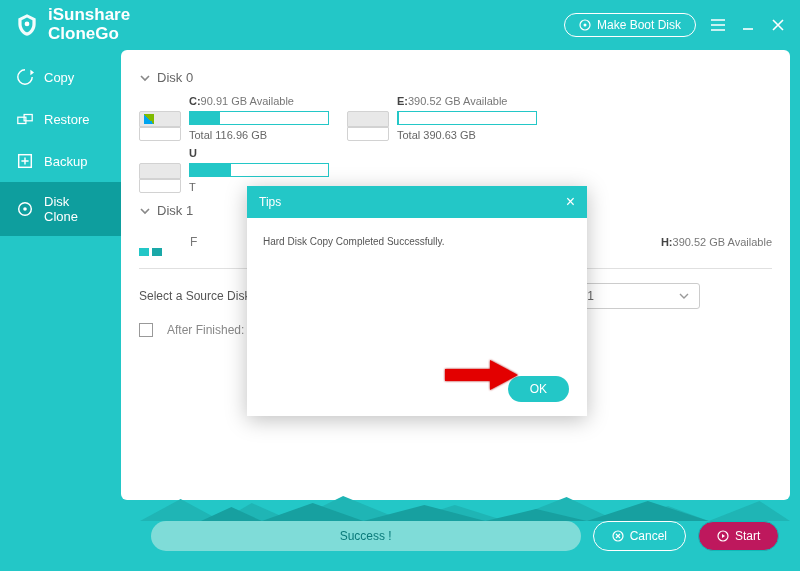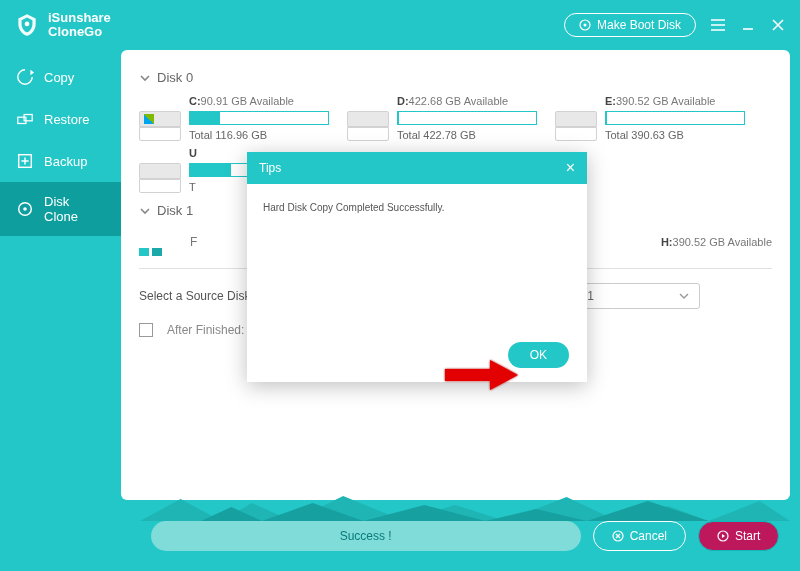--- a/index.html
+++ b/index.html
@@ -1,20 +1,20 @@
 <!DOCTYPE html>
 <html><head>
 <meta charset="utf-8">
 <style>
 *{box-sizing:border-box;margin:0;padding:0;font-family:"Segoe UI",Arial,sans-serif}
 body{width:800px;height:571px;overflow:hidden;background:#23c7c7;position:relative}
 .titlebar{height:50px;display:flex;align-items:center;padding:0 14px;color:#fff}
 .logo{display:flex;align-items:center;gap:8px}
 .logo-icon{width:26px;height:26px}
-.logo-text{font-size:13px;line-height:1.1;font-weight:600}
+.logo-text{font-size:17px;line-height:1.1;font-weight:600}
 .tb-right{margin-left:auto;display:flex;align-items:center;gap:14px}
 .boot-btn{border:1.5px solid #fff;border-radius:16px;padding:4px 14px;display:flex;align-items:center;gap:6px;font-size:12px;cursor:pointer}
 .tb-icon{width:16px;height:16px;cursor:pointer;display:flex;align-items:center;justify-content:center}
 .main{display:flex;height:450px}
 .sidebar{width:121px;padding-top:6px}
 .side-item{display:flex;align-items:center;gap:10px;padding:12px 16px;color:#fff;font-size:13px;cursor:pointer}
 .side-item.active{background:#0e9e9e}
 .side-icon{width:18px;height:18px;flex-shrink:0}
 .content{flex:1;background:#fff;border-radius:6px;margin:0 10px 0 0;padding:14px 18px;position:relative;overflow:hidden}
 .disk-head{display:flex;align-items:center;gap:6px;color:#666;font-size:13px;margin:6px 0 10px}
@@ -39,21 +39,21 @@
 .afterfin{display:flex;align-items:center;gap:14px;margin-top:14px;font-size:12px;color:#888}
 .cb{width:14px;height:14px;border:1px solid #999;display:inline-block}
 .rb{display:flex;align-items:center;gap:4px}
 .rbc{width:12px;height:12px;border:1px solid #888;border-radius:50%;display:inline-flex;align-items:center;justify-content:center}
 .rbc::after{content:"";width:6px;height:6px;background:#888;border-radius:50%}
 .footer{height:71px;position:relative;display:flex;align-items:center;justify-content:center;padding:16px 18px;gap:12px}
 .mountains{position:absolute;bottom:50px;left:140px;right:10px;height:30px;overflow:hidden;pointer-events:none}
 .progress-btn{flex:1;max-width:430px;height:30px;background:#7fdcd8;border-radius:15px;display:flex;align-items:center;justify-content:center;color:#0a7a7a;font-size:12px;cursor:pointer;margin-left:130px}
 .foot-btn{height:30px;border:1.5px solid #fff;border-radius:15px;padding:0 18px;display:flex;align-items:center;gap:6px;color:#fff;font-size:12px;cursor:pointer}
 .foot-btn.primary{background:#be185d;border-color:#0fb8b8}
-.modal{position:absolute;left:247px;top:152px;width:340px;height:230px;background:#fff;box-shadow:0 4px 20px rgba(0,0,0,.25);z-index:50}
+.modal{position:absolute;left:247px;top:186px;width:340px;height:230px;background:#fff;box-shadow:0 4px 20px rgba(0,0,0,.25);z-index:50}
 .modal-head{background:#23c7c7;color:#fff;font-size:12px;padding:7px 12px;display:flex;justify-content:space-between;align-items:center}
 .modal-close{cursor:pointer;font-size:16px}
 .modal-body{padding:18px 16px;font-size:10px;color:#555}
 .modal-foot{position:absolute;bottom:14px;right:18px}
 .ok-btn{background:#23c7c7;color:#fff;border-radius:14px;padding:6px 22px;font-size:12px;cursor:pointer;border:none}
 .arrow{position:absolute;left:440px;top:355px;z-index:60}
 .arrow svg{filter:drop-shadow(0 0 1px #a00)}
 .part-row2{display:flex;gap:18px;align-items:center}
 .part-row2 .part{width:auto}
 .h-part{margin-left:auto;width:170px}
@@ -140,33 +140,20 @@
         <div class="disk-icon os">
             <div class="top"></div>
             <div class="bot"></div>
           </div>
         <div class="part-info">
           <div class="part-label"><b>C:</b><span>90.91 GB Available</span></div>
           <div class="pbar">
               <div class="pfill" style="width:22%"></div>
             </div>
           <div class="ptotal">Total 116.96 GB</div>
-        </div>
-      </div>
-      <div class="part">
-        <div class="disk-icon">
-            <div class="top"></div>
-            <div class="bot"></div>
-          </div>
-        <div class="part-info">
-          <div class="part-label"><b>D:</b><span>422.68 GB Available</span></div>
-          <div class="pbar">
-              <div class="pfill" style="width:1%"></div>
-            </div>
-          <div class="ptotal">Total 422.78 GB</div>
         </div>
       </div>
       <div class="part">
         <div class="disk-icon">
             <div class="top"></div>
             <div class="bot"></div>
           </div>
         <div class="part-info">
           <div class="part-label"><b>E:</b><span>390.52 GB Available</span></div>
           <div class="pbar">

